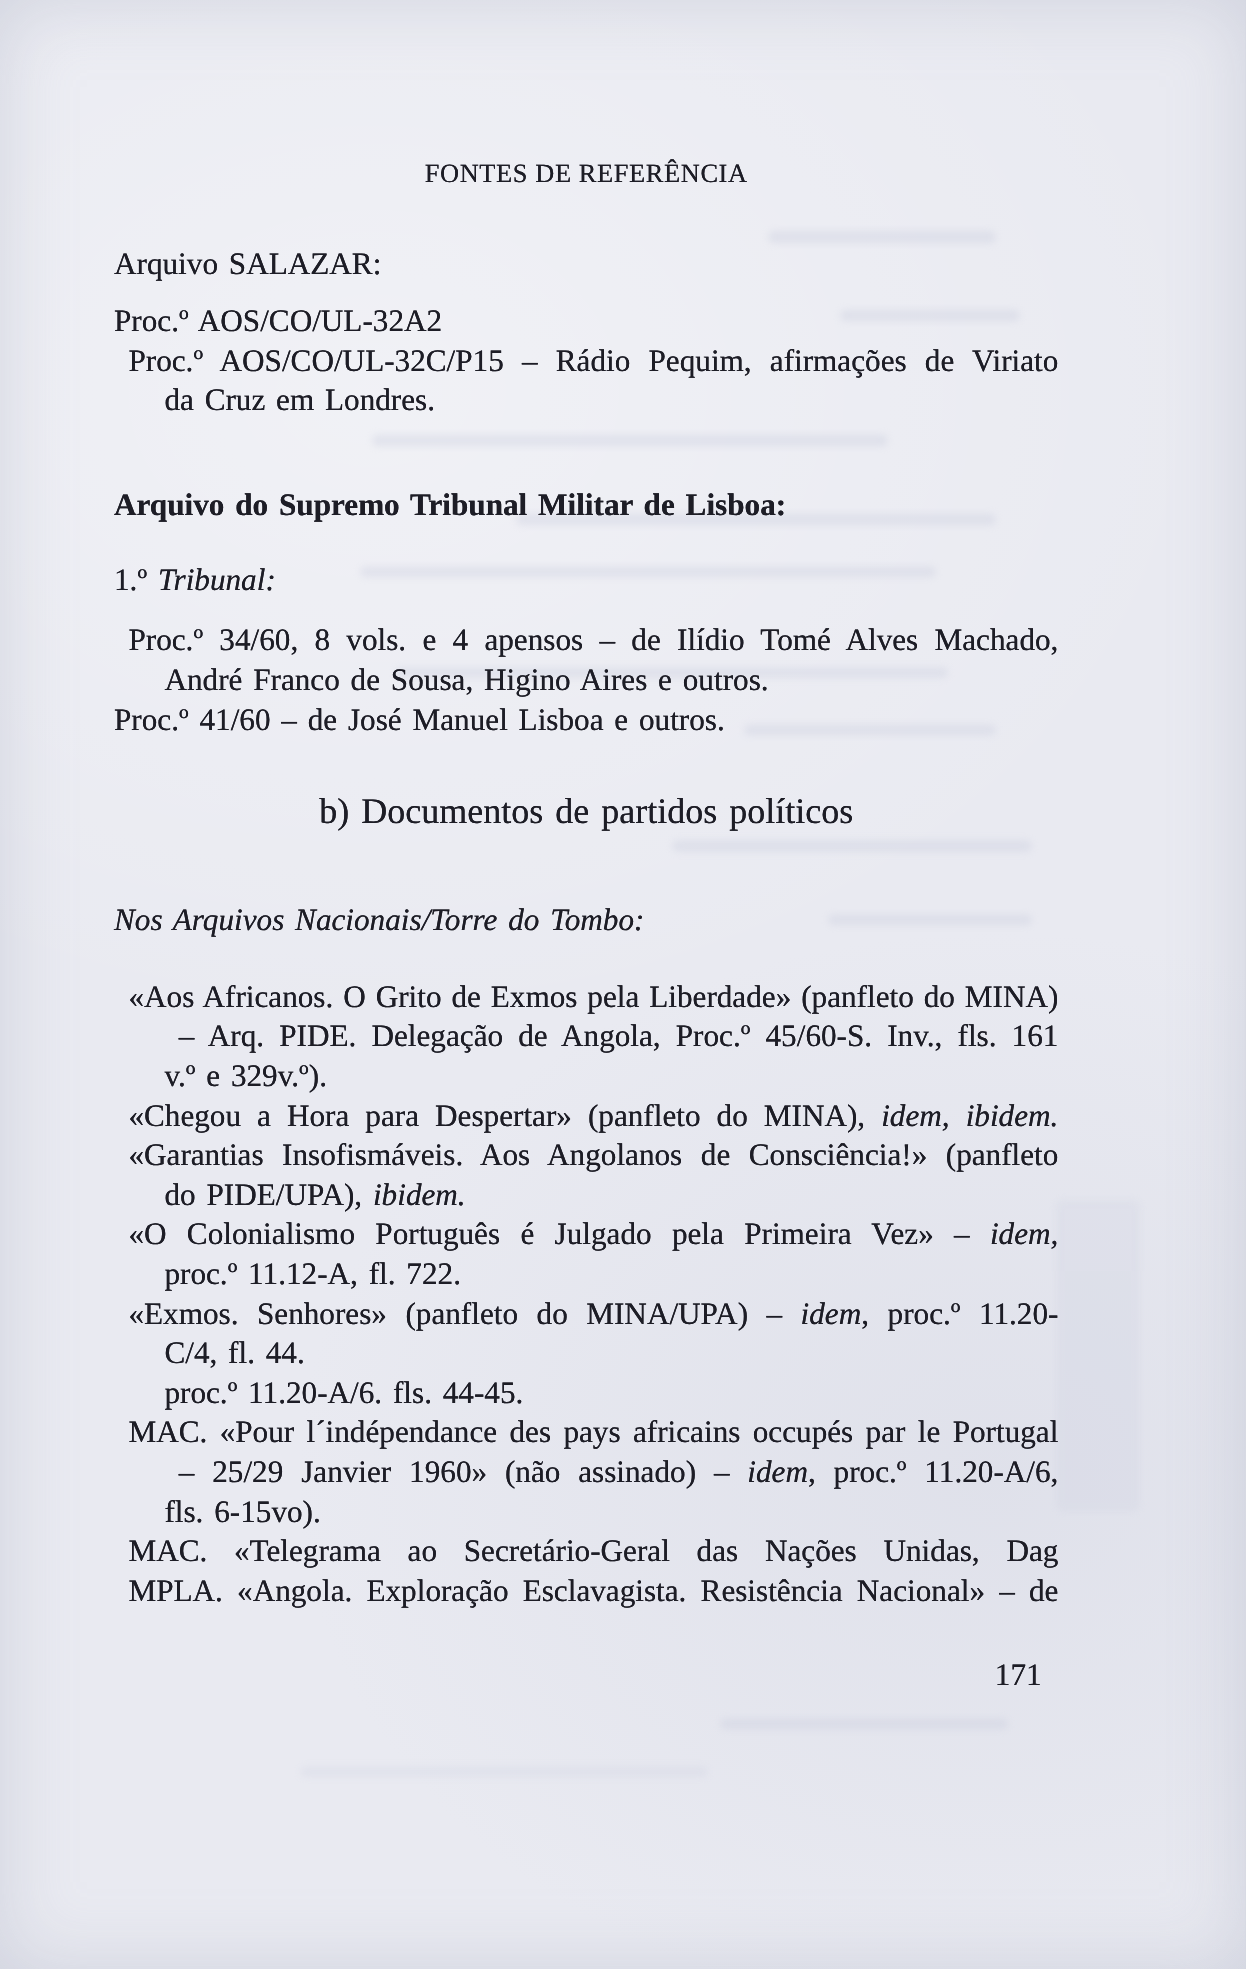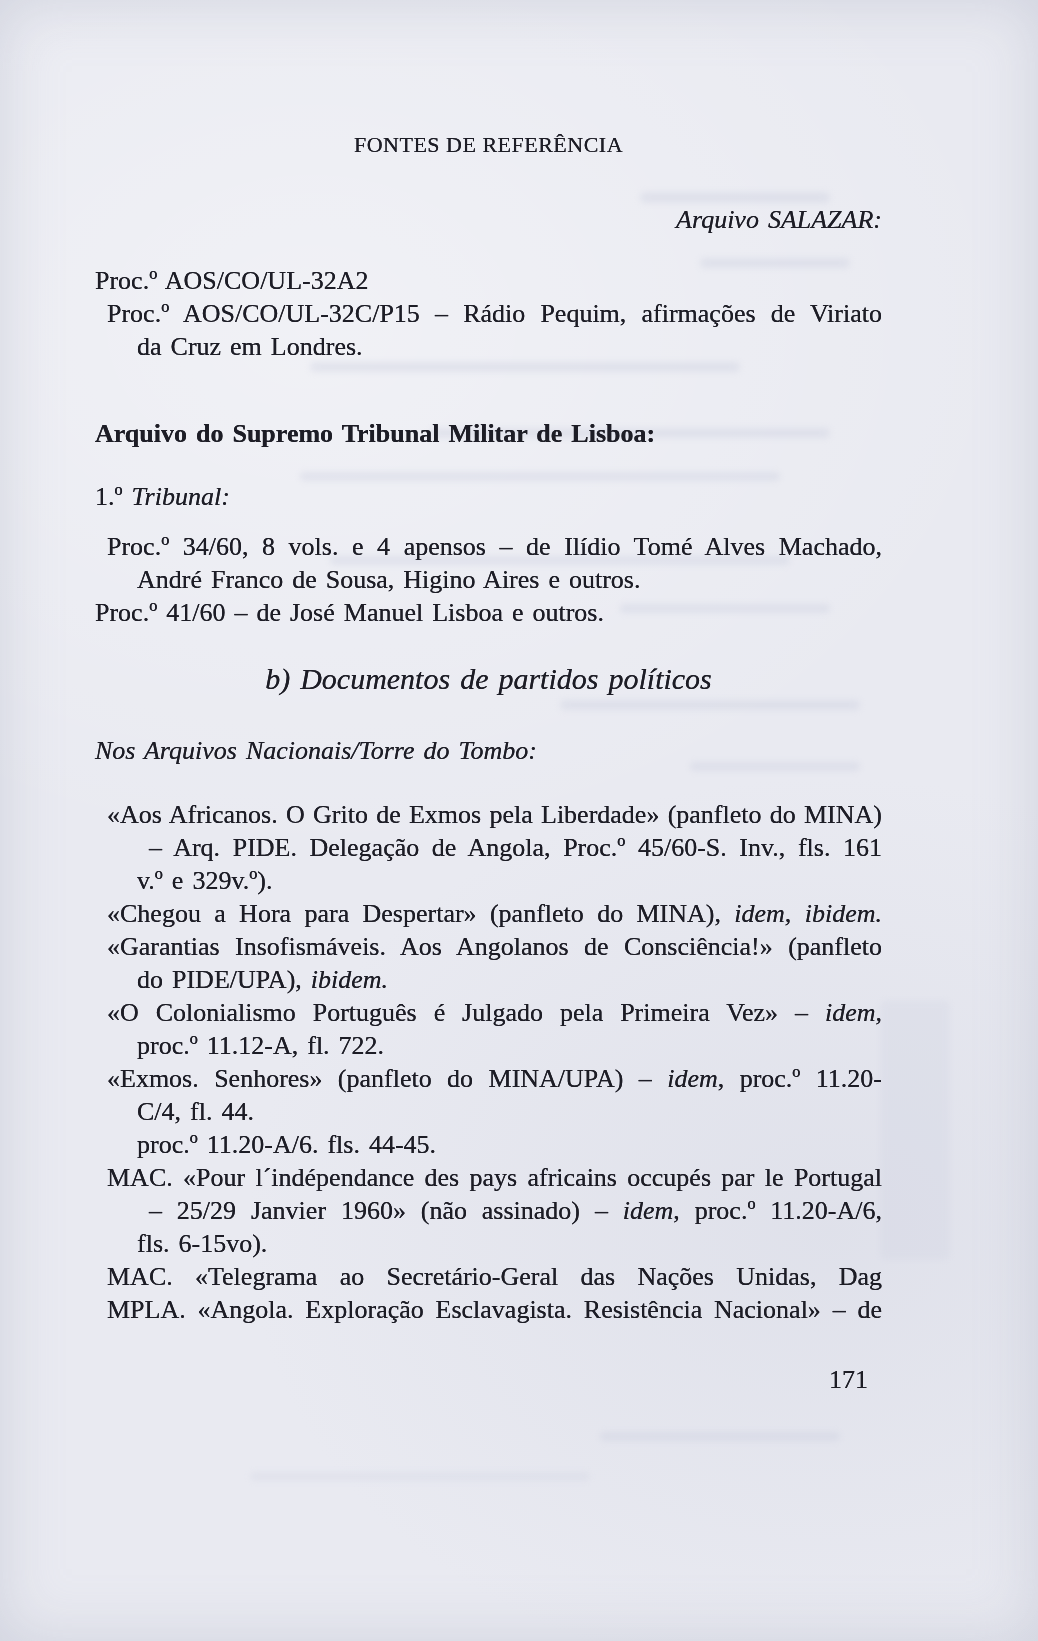--- a/index.html
+++ b/index.html
@@ -48,33 +48,33 @@
     font-size: 26px;
     line-height: 33px;
     margin: 0;
     text-shadow: 0 0 0.5px currentColor;
   }
   .line { text-align: left; }
   .line:not(.just) { word-spacing: 2.5px; }
   .line.just { text-align: justify; text-align-last: justify; margin-left: 12px; }
   .line.cont { padding-left: 42px; }
   .b-center { text-align: center; }
-  .b-center .line { text-align: right; font-style: italic; }
+  .b-center .line { text-align: left; }
   .b-bold { font-weight: bold; }
   .b-center-large { font-size: 30px; line-height: 37px; text-align: center; }
   .b-center-large .line { text-align: center; }
   .it { font-style: italic; }
   
   [data-name="archive-salazar-heading"] { margin-top: 46px; }
-  [data-name="entry-aos-32a2"]          { margin-top: 28px; }
+  [data-name="entry-aos-32a2"]          { margin-top: 15px; }
   [data-name="archive-tribunal-heading"]{ margin-top: 54px; }
   [data-name="tribunal-subheading"]     { margin-top: 30px; }
   [data-name="entry-proc-3460"]         { margin-top: 17px; }
-  [data-name="section-b-heading"]       { margin-top: 31px; font-style: italic; }
-  [data-name="torre-tombo-heading"]     { margin-top: 37px; }
+  [data-name="section-b-heading"]       { margin-top: 42px; }
+  [data-name="torre-tombo-heading"]     { margin-top: 55px; }
   [data-name="entry-aos-africanos"]     { margin-top: 31px; }
   .folio {
     margin-top: 37px;
     font-size: 26px;
     line-height: 33px;
     text-align: right;
     padding-right: 14px;
     text-shadow: 0 0 0.5px currentColor;
   }
 </style>

